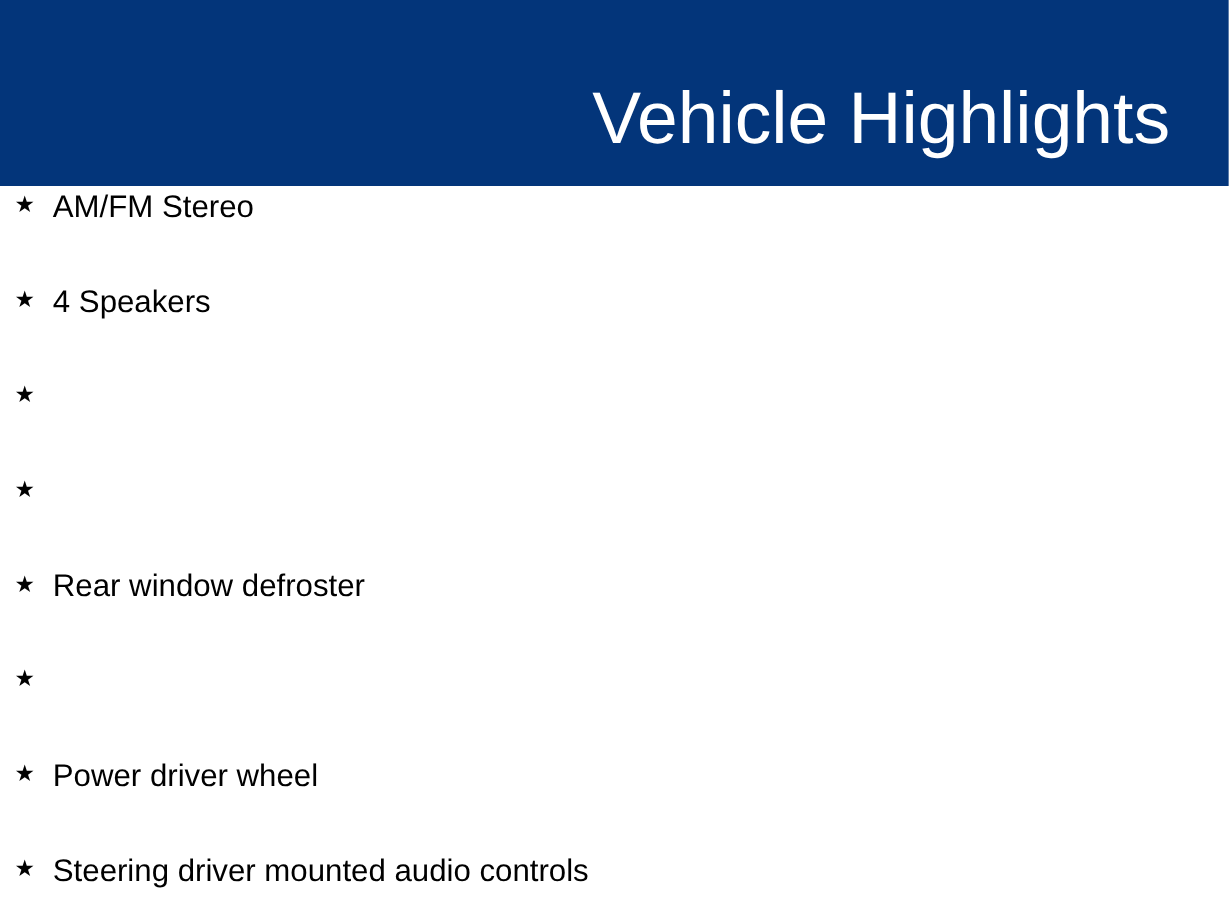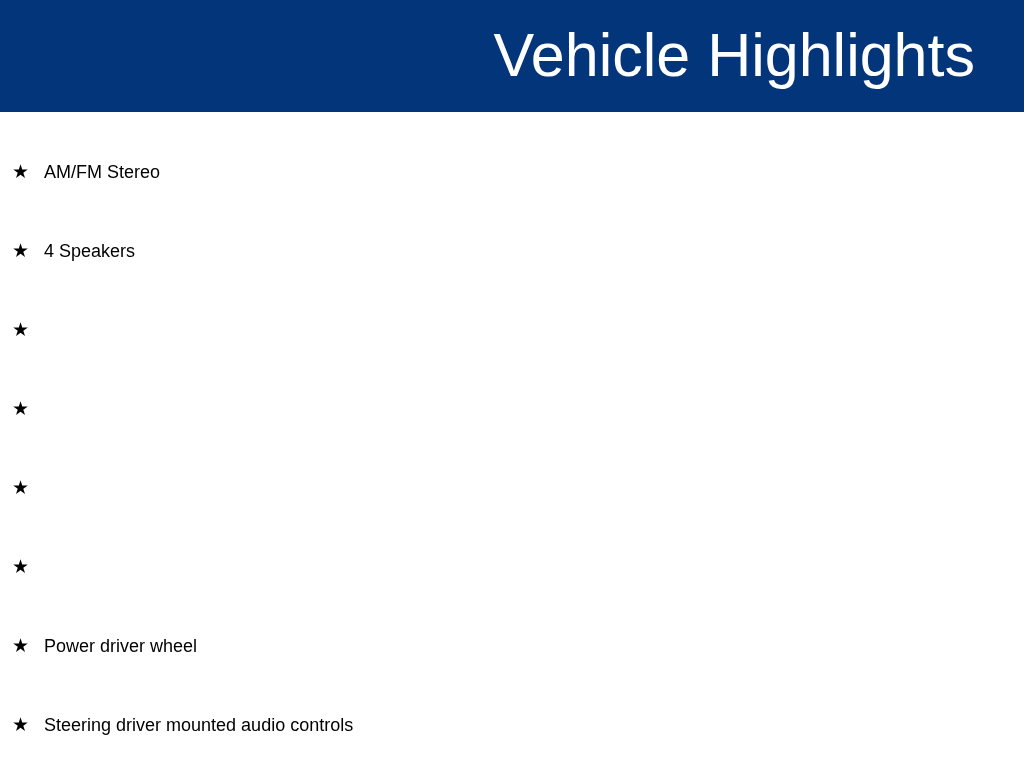--- a/index.html
+++ b/index.html
@@ -15,21 +15,21 @@
     overflow: hidden;
     position: relative;
   }
 
   
   .header-bar {
     position: absolute;
     left: 0;
     top: 0;
     width: 1024px;
-    height: 112px;
+    height: 155px;
     background: #03357a;
     box-sizing: border-box;
     display: flex;
     align-items: flex-end;
     justify-content: flex-end;
     padding-right: 49px;
     padding-bottom: 26px;
   }
   .header-title {
     color: #ffffff;
@@ -68,21 +68,21 @@
     font-size: 19px;
     line-height: 28px;
     text-align: left;
     user-select: none;
   }
   .highlight-label {
     flex: 1 1 auto;
     margin-left: 15px;
     color: #000000;
     font-family: "Liberation Sans", sans-serif;
-    font-size: 18px;
+    font-size: 26px;
     font-weight: 400;
     line-height: 28px;
     white-space: nowrap;
   }
 </style>
 </head>
 <body>
 
 <div class="header-bar">
   <div class="header-title">Vehicle Highlights</div>
@@ -98,20 +98,21 @@
     <span class="highlight-label">4 Speakers</span>
   </li>
   <li class="highlight-item">
     <span class="bullet-star">★</span>
   </li>
   <li class="highlight-item">
     <span class="bullet-star">★</span>
   </li>
   <li class="highlight-item">
     <span class="bullet-star">★</span>
+    <span class="highlight-label">Rear window defroster</span>
   </li>
   <li class="highlight-item">
     <span class="bullet-star">★</span>
   </li>
   <li class="highlight-item">
     <span class="bullet-star">★</span>
     <span class="highlight-label">Power driver wheel</span>
   </li>
   <li class="highlight-item">
     <span class="bullet-star">★</span>

